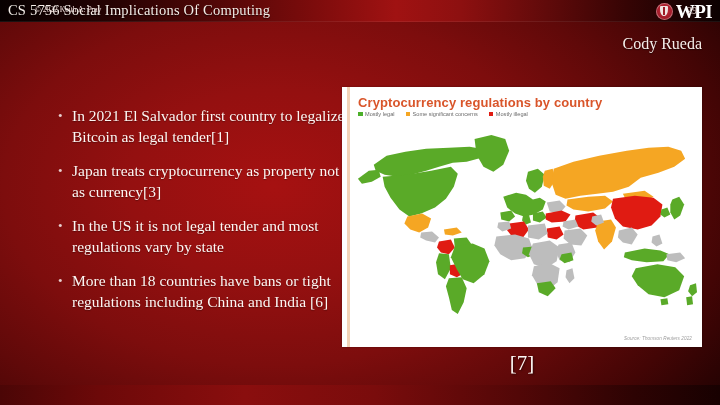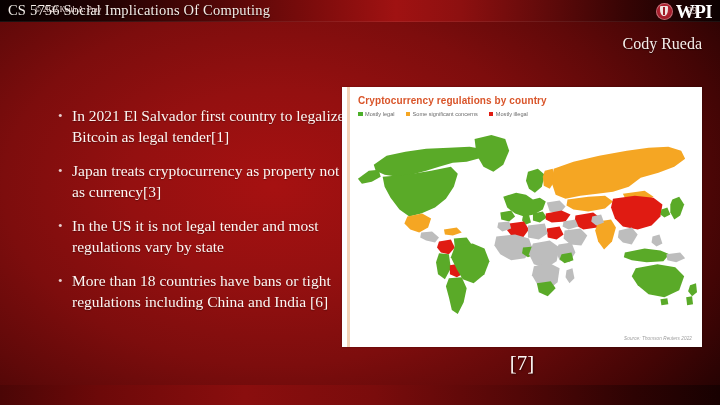--- a/index.html
+++ b/index.html
@@ -148,21 +148,21 @@
   .panel-accent {
     position: absolute;
     left: 5px; top: 0;
     width: 3px; height: 100%;
     background: #f2d3b8;
   }
   .map-title {
     position: absolute;
     left: 16px; top: 8px;
     font-family: "Liberation Sans", "DejaVu Sans", sans-serif;
-    font-size: 10px;
+    font-size: 13px;
     font-weight: bold;
     color: #d9552a;
     letter-spacing: 0.1px;
   }
   .map-legend {
     position: absolute;
     left: 16px; top: 24px;
     display: flex;
     align-items: center;
     gap: 11px;

